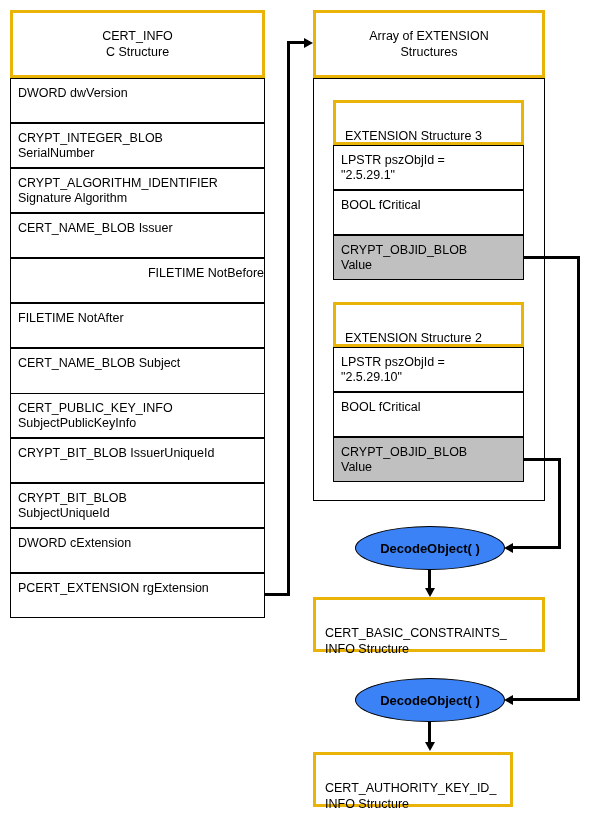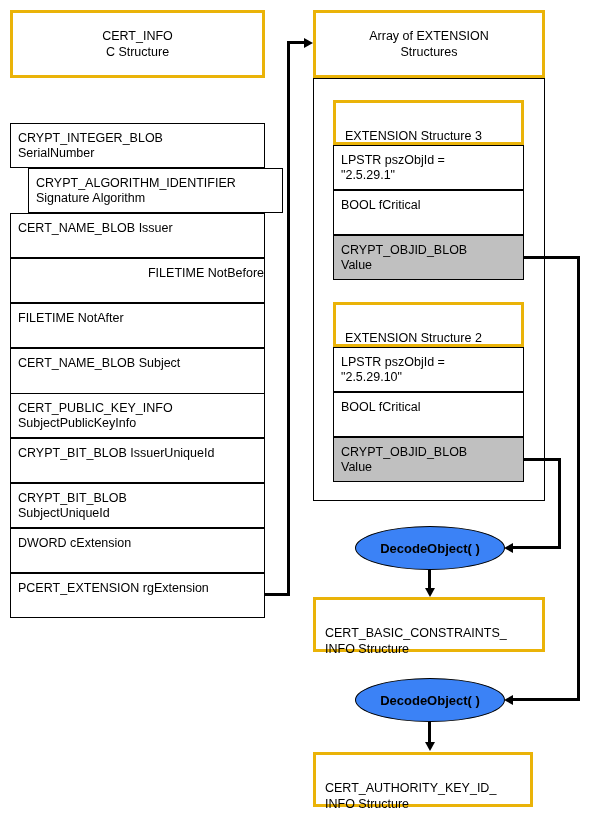--- a/index.html
+++ b/index.html
@@ -99,25 +99,26 @@
 </head>
 <body>
 
 <div id="canvas">
 
   <div class="hdr center" style="left:10px; top:10px; width:255px; height:68px;">
     <span>CERT_INFO
 C Structure</span>
   </div>
 
+  <div class="cell" style="left:10px; top:78px; width:255px; height:45px;">DWORD dwVersion</div>
 
   <div class="cell" style="left:10px; top:123px; width:255px; height:45px;">CRYPT_INTEGER_BLOB
 SerialNumber</div>
 
-  <div class="cell" style="left:28px; top:168px; width:255px; height:45px;">CRYPT_ALGORITHM_IDENTIFIER
+  <div class="cell" style="left:10px; top:168px; width:255px; height:45px;">CRYPT_ALGORITHM_IDENTIFIER
 Signature Algorithm</div>
 
   <div class="cell" style="left:10px; top:213px; width:255px; height:45px;">CERT_NAME_BLOB Issuer</div>
 
   <div class="cell" style="left:10px; top:258px; width:255px; height:45px;text-align:right;">FILETIME NotBefore</div>
 
   <div class="cell" style="left:10px; top:303px; width:255px; height:45px;">FILETIME NotAfter</div>
 
   <div class="cell" style="left:10px; top:348px; width:255px; height:55px;">CERT_NAME_BLOB Subject</div>
 
@@ -185,18 +186,18 @@
     <span>CERT_BASIC_CONSTRAINTS_
 INFO Structure</span>
   </div>
 
   <div class="ellipse" style="left:355px; top:678px; width:150px; height:44px;">
     <span>DecodeObject( )</span>
   </div>
   <div class="ln" style="left:428px; top:722px; width:3px; height:22px;"></div>
   <div class="arrow-d" style="left:424.5px; top:742px;"></div>
 
-  <div class="hdr left" style="left:313px; top:752px; width:220px; height:55px;">
+  <div class="hdr left" style="left:313px; top:752px; width:200px; height:55px;">
     <span>CERT_AUTHORITY_KEY_ID_
 INFO Structure</span>
   </div>
 
 </div>
 
 </body></html>

